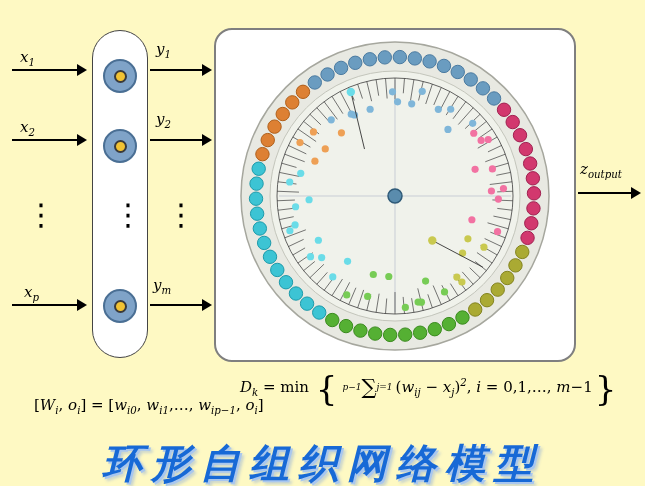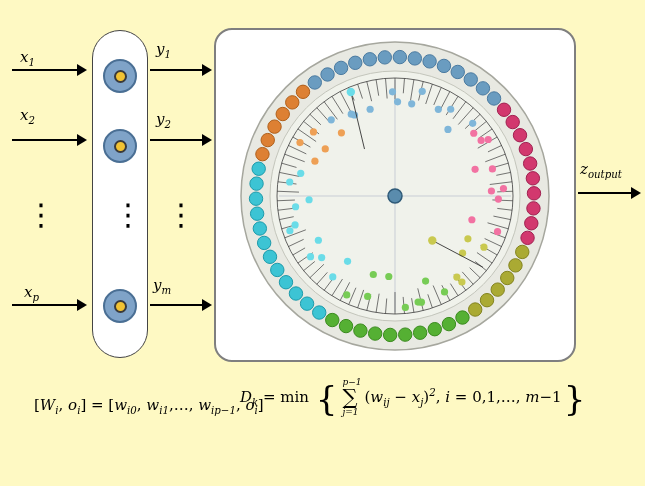--- a/index.html
+++ b/index.html
@@ -23,38 +23,38 @@
     border-radius:50%; background:#7fa3c8; border:2px solid #4a6f94;
     display:flex; align-items:center; justify-content:center; }
   .core { width:13px; height:13px; border-radius:50%; background:#f1c232; border:2px solid #3a3a3a; }
 
   .bigbox { position:absolute; left:214px; top:28px; width:362px; height:334px;
     border:2px solid #7f7f7f; border-radius:18px; background:#fff; overflow:hidden; }
   .bigbox svg { display:block; }
 
   .formula { position:absolute; font-size:15px; font-style:italic; color:#000; white-space:nowrap; }
   .brace { font-size:34px; font-style:normal; vertical-align:middle; line-height:0; margin:0 2px; }
-  .msum { display:inline-flex; flex-direction:column; vertical-align:middle;
+  .msum { display:inline-flex; align-items:center; vertical-align:middle;
     margin:0 3px; line-height:1; }
   .msum .lim { font-size:9px; font-style:italic; line-height:1.1; }
   .msum .sig { font-size:21px; font-style:normal; line-height:0.95; }
 
   .title { position:absolute; left:0; right:0; top:436px; text-align:center;
     font-family:"DejaVu Sans", sans-serif; font-size:40px; font-weight:bold; font-style:italic;
     letter-spacing:9px; color:#1769d6;
     text-shadow:2px 2px 0 #a9c7ee, 4px 4px 3px rgba(130,165,220,0.45); }
 </style>
 </head>
 <body>
 
 <div class="canvas">
 
   <div class="lbl" style="left:20px;top:48px"><span>x</span><sub>1</sub></div>
   <div class="arrow" style="left:12px;top:69px;width:65px"></div>
-  <div class="lbl" style="left:20px;top:106px"><span>x</span><sub>2</sub></div>
+  <div class="lbl" style="left:20px;top:118px"><span>x</span><sub>2</sub></div>
   <div class="arrow" style="left:12px;top:139px;width:65px"></div>
   <div class="vdots" style="left:26px;top:200px">⋮</div>
   <div class="lbl" style="left:24px;top:283px"><span>x</span><sub>p</sub></div>
   <div class="arrow" style="left:12px;top:304px;width:65px"></div>
 
   <div class="pill">
     <div class="neu" style="top:28px">
         <span class="core"></span>
       </div>
     <div class="neu" style="top:98px">
@@ -280,14 +280,15 @@
   <div class="lbl" style="left:580px;top:160px"><span>z</span><sub>output</sub></div>
   <div class="arrow" style="left:578px;top:192px;width:53px"></div>
 
   <div class="formula" style="left:34px;top:396px"><span class="rm">[</span><span>W</span><sub>i</sub><span class="rm">, </span><span>o</span><sub>i</sub><span class="rm">] = [</span><span>w</span><sub>i0</sub><span class="rm">, </span><span>w</span><sub>i1</sub><span class="rm">,…, </span><span>w</span><sub>ip−1</sub><span class="rm">, </span><span>o</span><sub>i</sub><span class="rm">]</span></div>
   <div class="formula" style="left:240px;top:378px"><span>D</span><sub>k</sub><span class="rm"> = min </span><span class="brace">{</span><span class="msum">
         <span class="lim">p−1</span>
         <span class="sig">∑</span>
         <span class="lim">j=1</span>
       </span><span class="rm">(</span><span>w</span><sub>ij</sub><span class="rm"> − </span><span>x</span><sub>j</sub><span class="rm">)</span><sup>2</sup><span class="rm">, </span><span>i</span><span class="rm"> = 0,1,…, </span><span>m</span><span class="rm">−1</span><span class="brace">}</span></div>
 
+  <div class="title">环形自组织网络模型</div>
 
 </div>
 
 </body></html>

